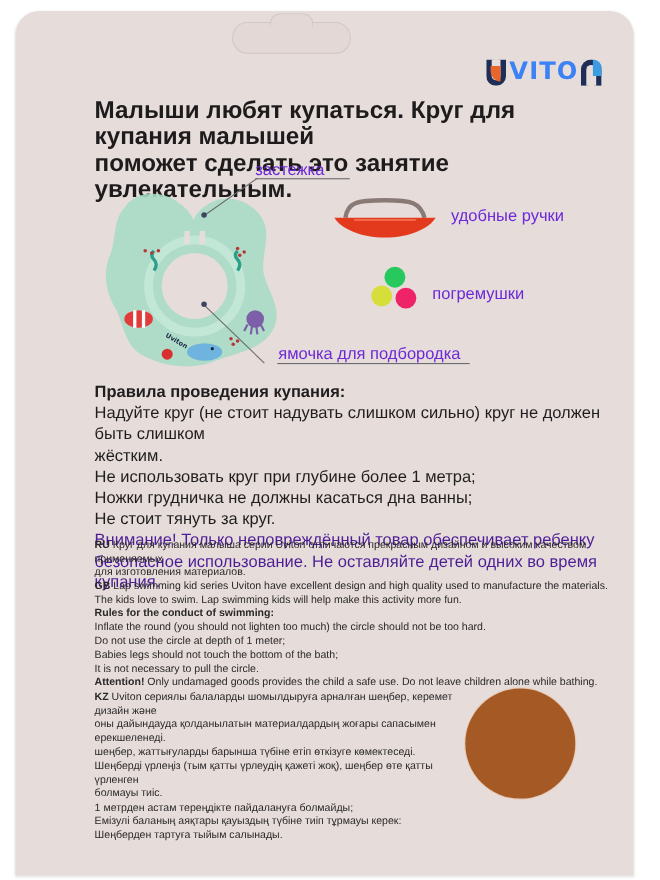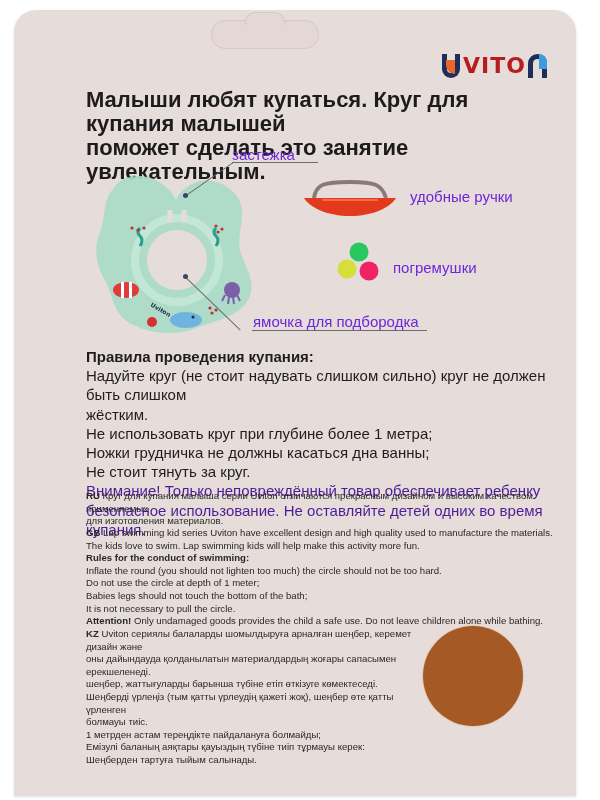--- a/index.html
+++ b/index.html
@@ -15,21 +15,21 @@
   .hang-hole {
     position: absolute; left: 211px; top: 20px; width: 106px; height: 27px;
     border: 1px solid #d3c8c6; border-radius: 14px; background: #e3d8d6;
   }
   .hang-hole::before {
     content: ""; position: absolute; left: 33px; top: -9px; width: 38px; height: 12px;
     border: 1px solid #d3c8c6; border-bottom: none; border-radius: 10px 10px 0 0; background: #e3d8d6;
   }
   .logo {
     position: absolute; left: 442px; top: 44px; height: 34px; display: flex; align-items: flex-end;
-    font-family: "DejaVu Sans", sans-serif; font-weight: bold; color: #b91c1c; font-size: 26px; letter-spacing: 1px;
+    font-family: "DejaVu Sans", sans-serif; font-weight: bold; color: #3b82f6; font-size: 26px; letter-spacing: 1px;
   }
   .logo .u {
     display: inline-block; width: 18px; height: 24px; position: relative; margin-right: 3px;
     border: 5px solid #1f2e57; border-top: none; border-radius: 0 0 11px 11px; box-sizing: border-box;
   }
   .logo .u::after {
     content: ""; position: absolute; left: -1px; bottom: -1px; width: 9px; height: 14px;
     background: #e8652b; border-radius: 0 0 0 9px;
   }
   .logo .n {

